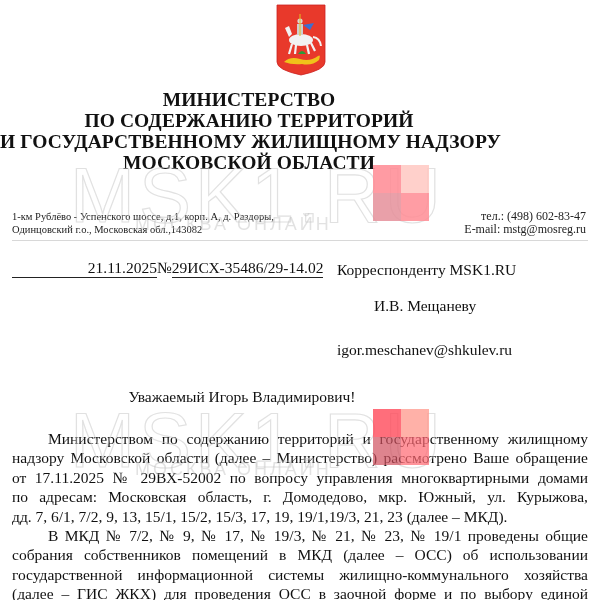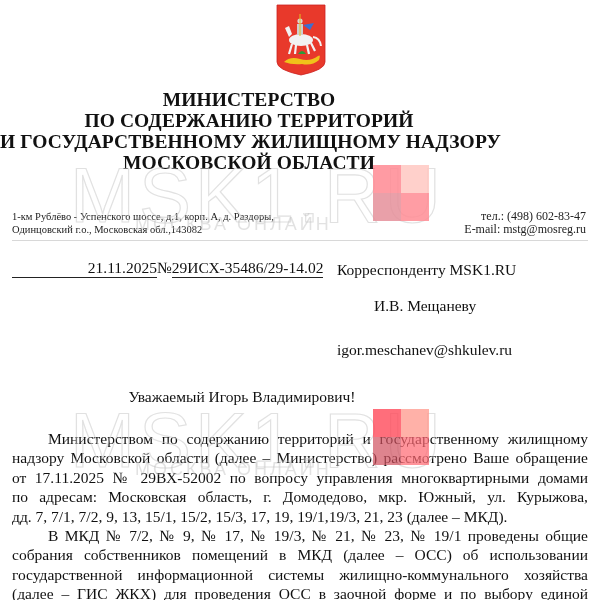--- a/index.html
+++ b/index.html
@@ -89,21 +89,21 @@
   <div class="recipient" style="top:297px;margin-left:37px;">И.В. Мещаневу</div>
   <div class="recipient" style="top:333px;margin-top:8px;">igor.meschanev@shkulev.ru</div>
 
   <div class="greeting">Уважаемый Игорь Владимирович!</div>
 
   <div class="body-text">
     <span class="line indent">Министерством по содержанию территорий и государственному жилищному</span>
     <span class="line">надзору Московской области (далее – Министерство) рассмотрено Ваше обращение</span>
     <span class="line">от 17.11.2025 № 29ВХ-52002 по вопросу управления многоквартирными домами</span>
     <span class="line">по адресам: Московская область, г. Домодедово, мкр. Южный, ул. Курыжова,</span>
-    <span class="line left">дд. 7, 7/1, 7/2, 9, 13, 15/1, 15/2, 15/3, 17, 19, 19/1,19/3, 21, 23 (далее – МКД).</span>
+    <span class="line left">дд. 7, 6/1, 7/2, 9, 13, 15/1, 15/2, 15/3, 17, 19, 19/1,19/3, 21, 23 (далее – МКД).</span>
     <span class="line indent">В МКД № 7/2, № 9, № 17, № 19/3, № 21, № 23, № 19/1 проведены общие</span>
     <span class="line">собрания собственников помещений в МКД (далее – ОСС) об использовании</span>
     <span class="line">государственной информационной системы жилищно-коммунального хозяйства</span>
     <span class="line">(далее – ГИС ЖКХ) для проведения ОСС в заочной форме и по выбору единой</span>
 
   </div>
 
   <div class="wm" style="left:60px; top:150px; width:500px; height:90px;">
     <div class="wm-text" style="left:10px; top:0;">MSK1.RU</div>
     <div class="wm-sub" style="left:75px; top:64px;">МОСКВА ОНЛАЙН</div>

